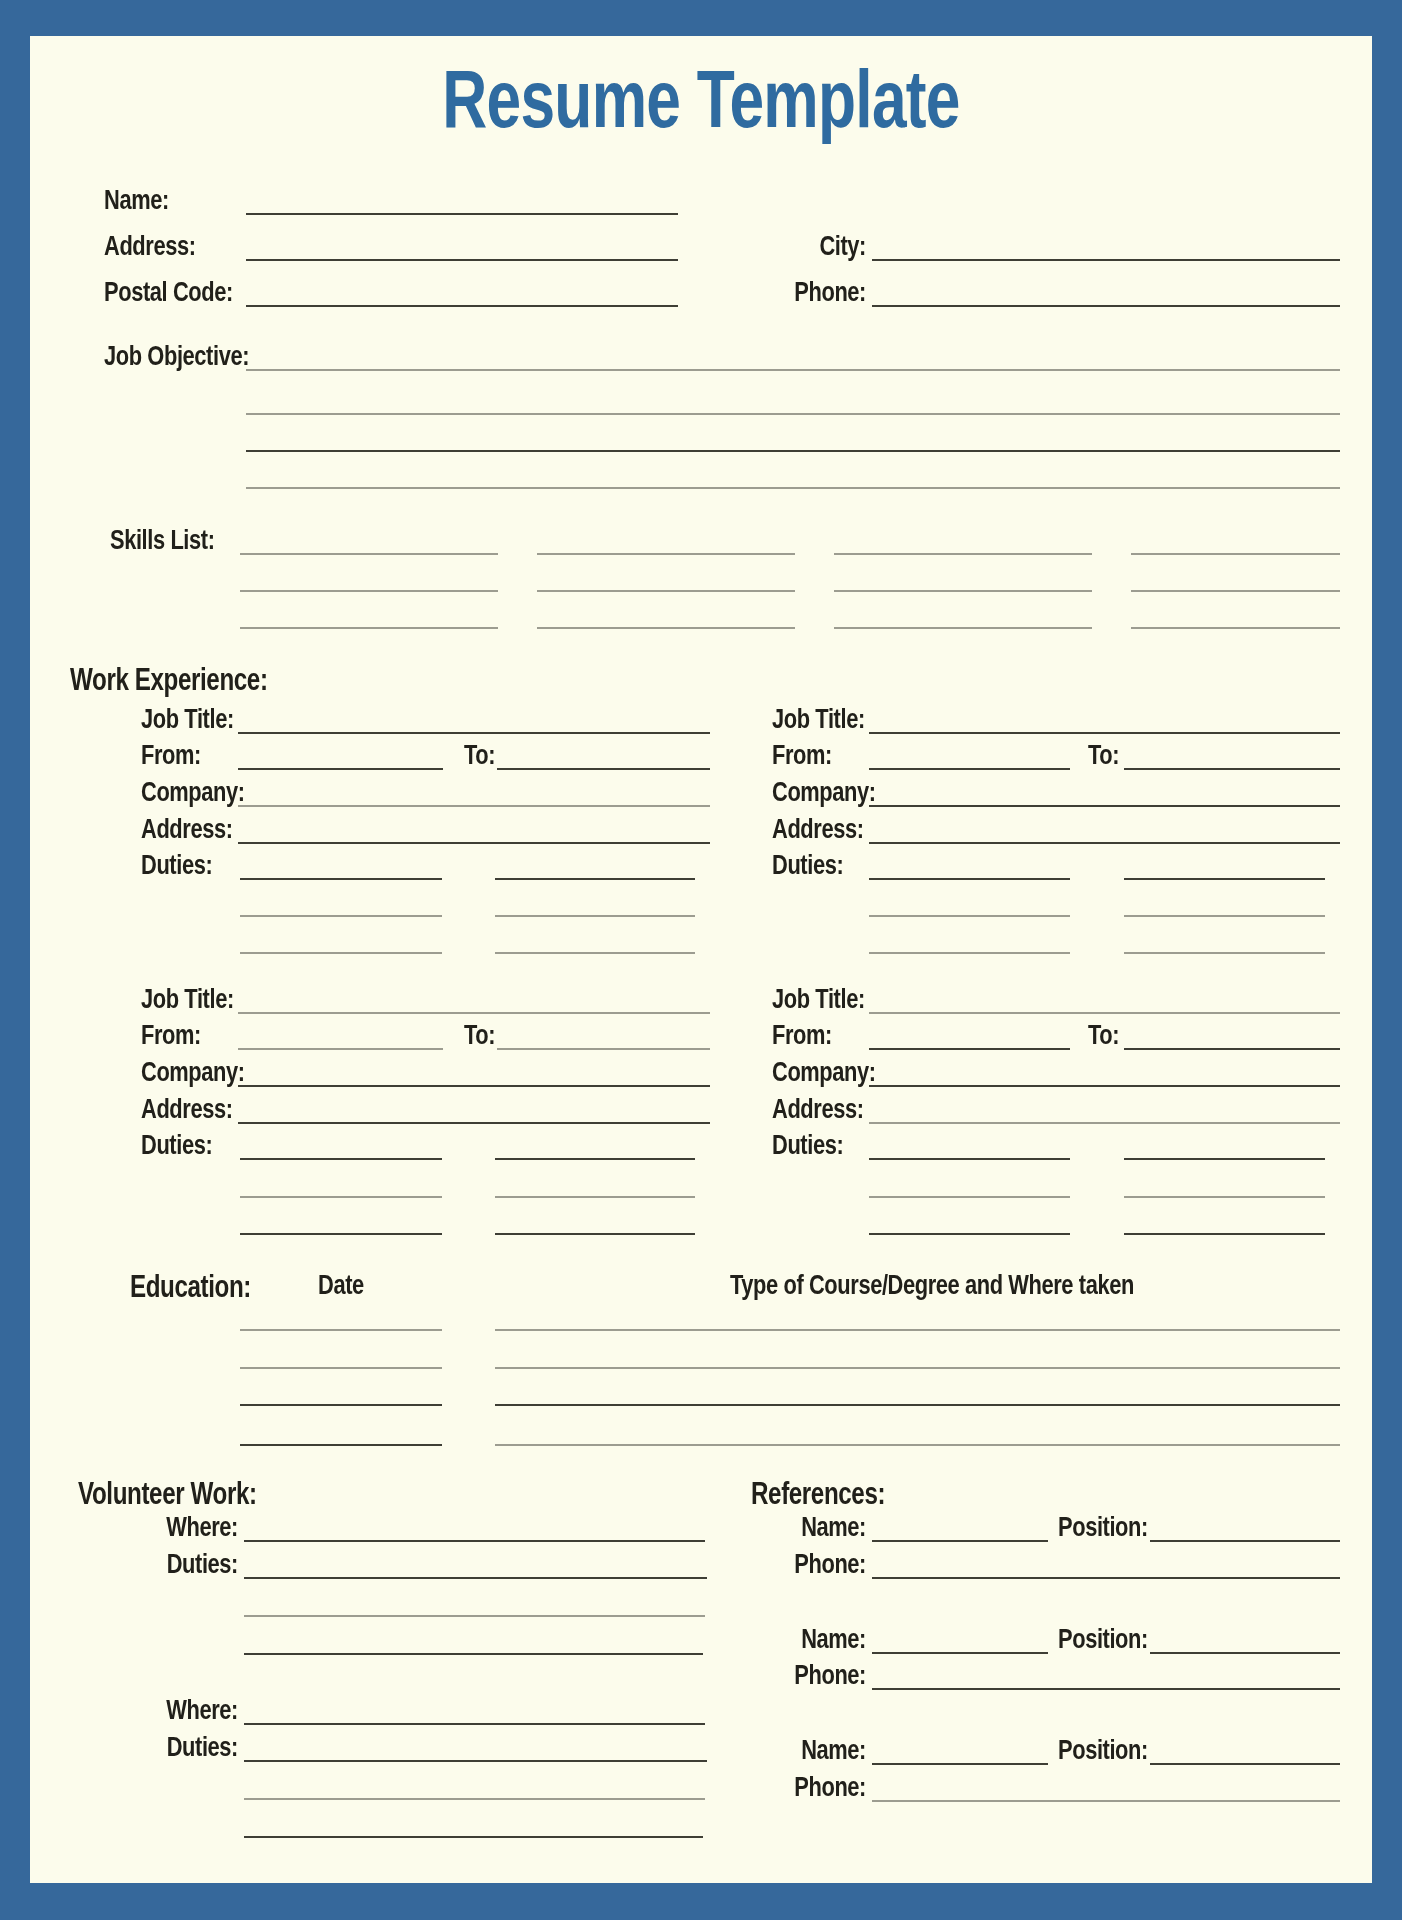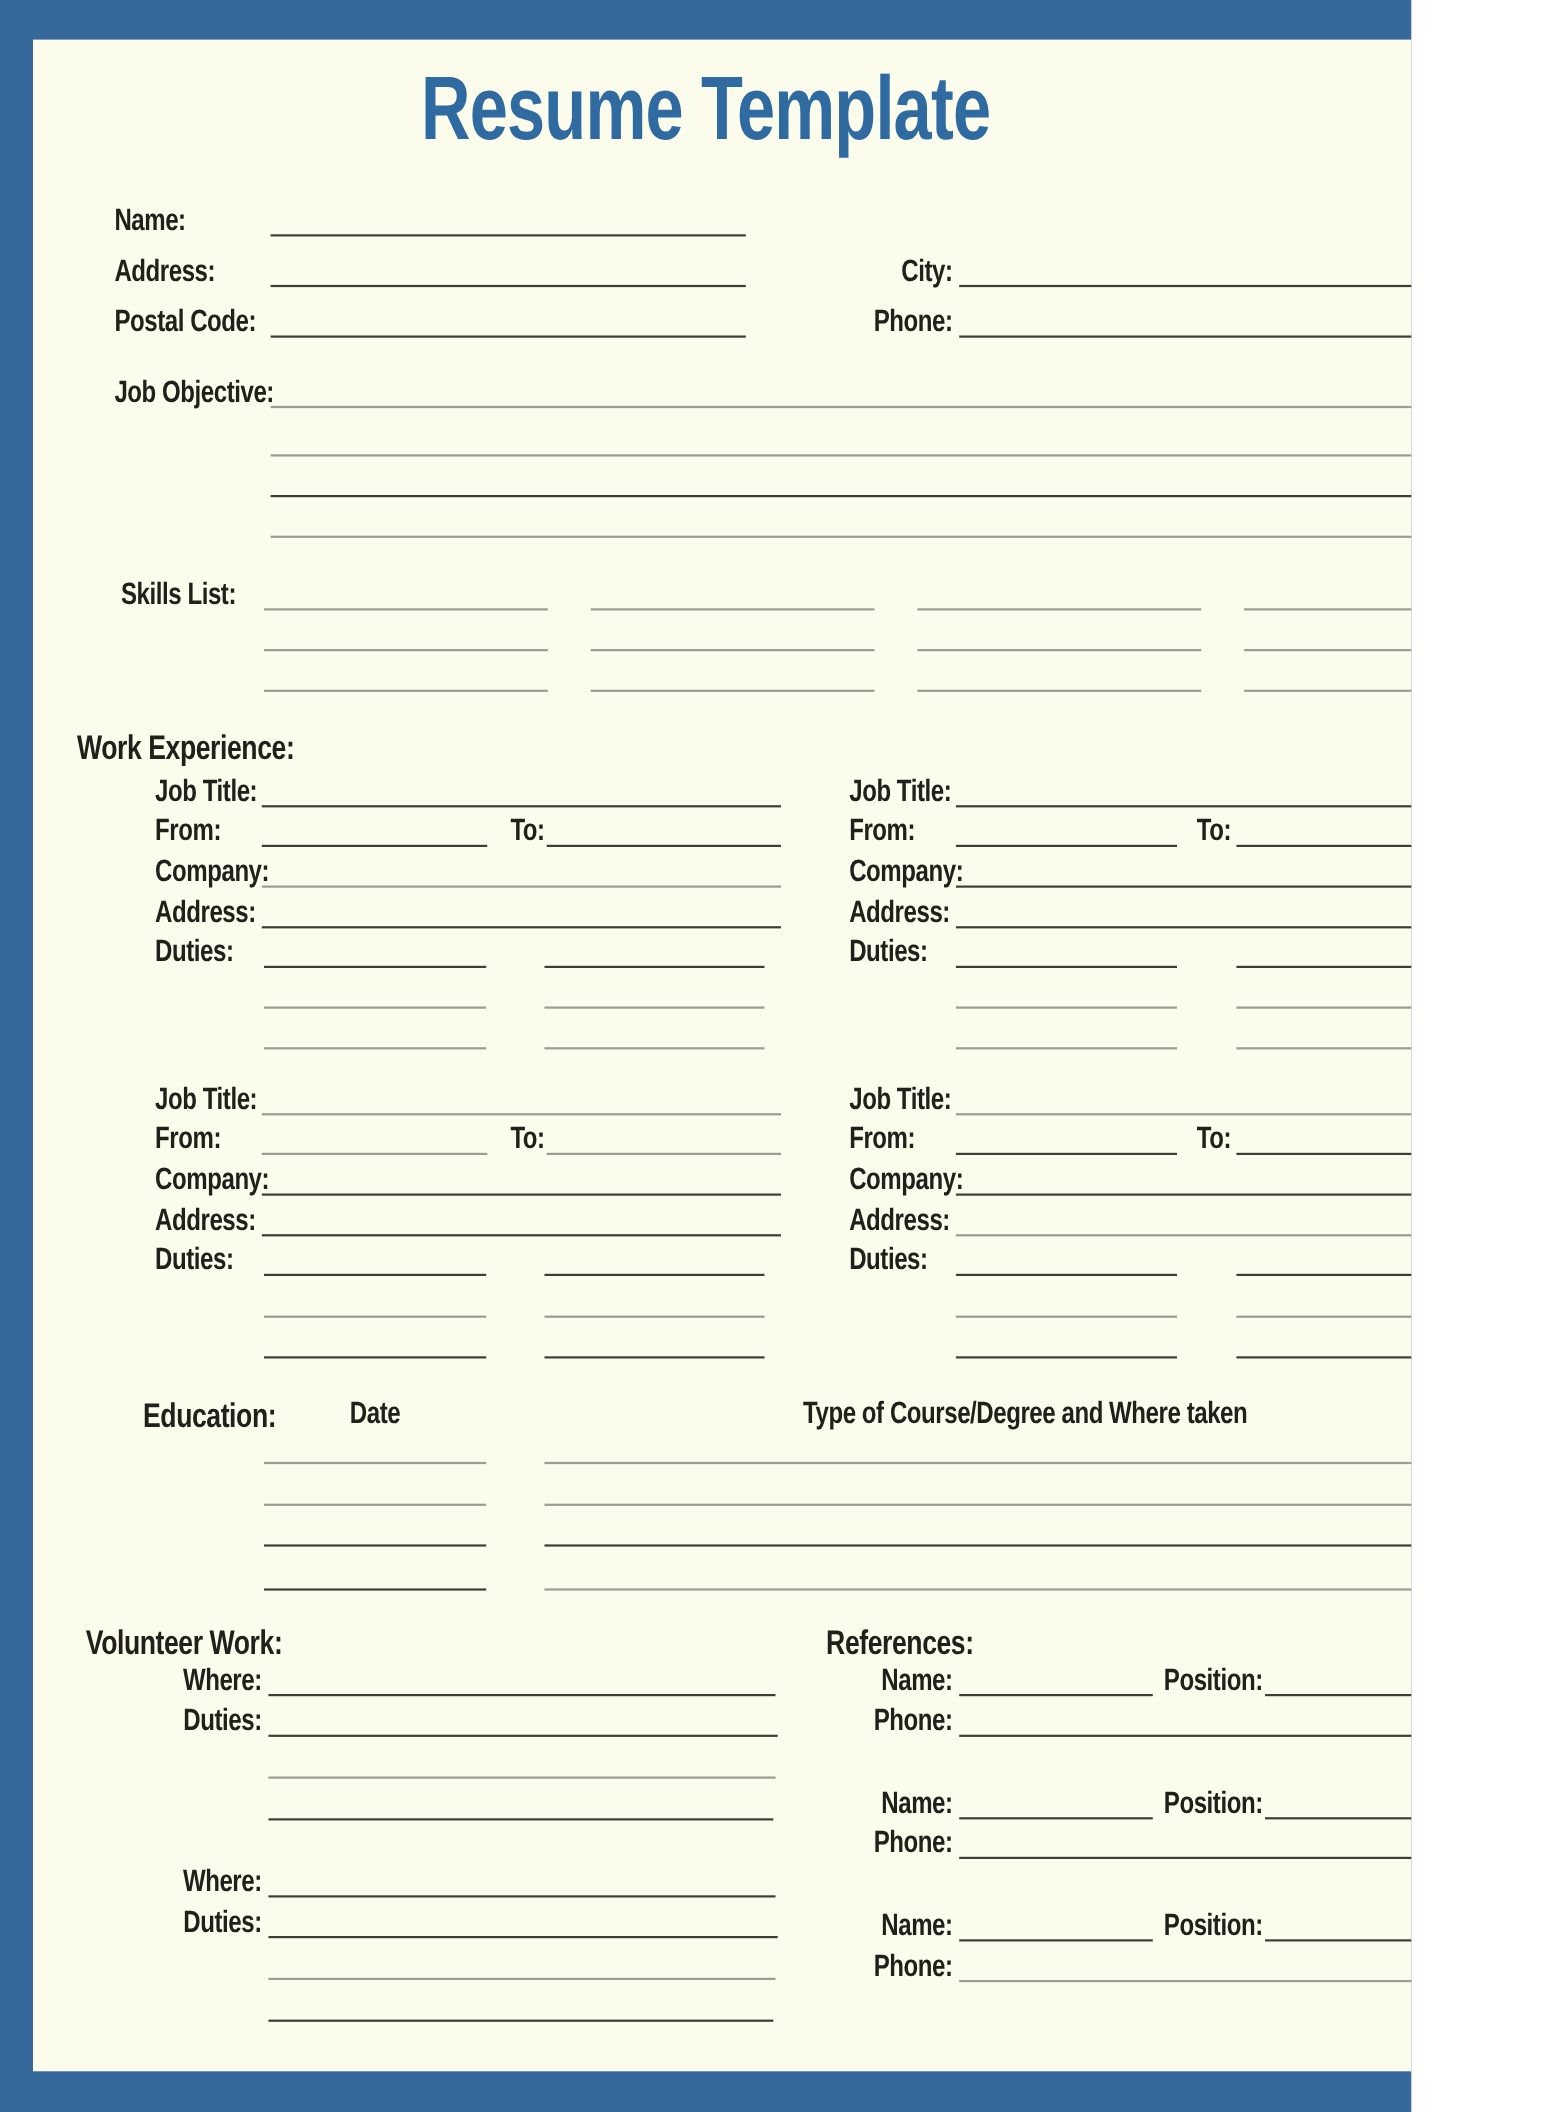--- a/index.html
+++ b/index.html
@@ -1,18 +1,18 @@
 <!DOCTYPE html>
 <html style="--border: #36689B; --page-bg: #FCFCEC; --title: #2F6BA0; --text: #21201A; --line-dark: #3E3E35; --line-light: #9C9C90;"><head>
 <meta charset="utf-8">
 <style>
   html,body{margin:0;padding:0;background:#ffffff;}
   .page{
     position:relative;
-    width:1283px;height:1920px;
+    width:1402px;height:1920px;
     background:var(--border,#36689B);
     overflow:hidden;
     font-family:"Liberation Sans",sans-serif;
   }
   .inner{
     position:absolute;left:30px;top:36px;width:1342px;height:1847px;
     background:var(--page-bg,#FCFCEC);
   }
   .title{
     position:absolute;left:0;top:56px;width:100%;

